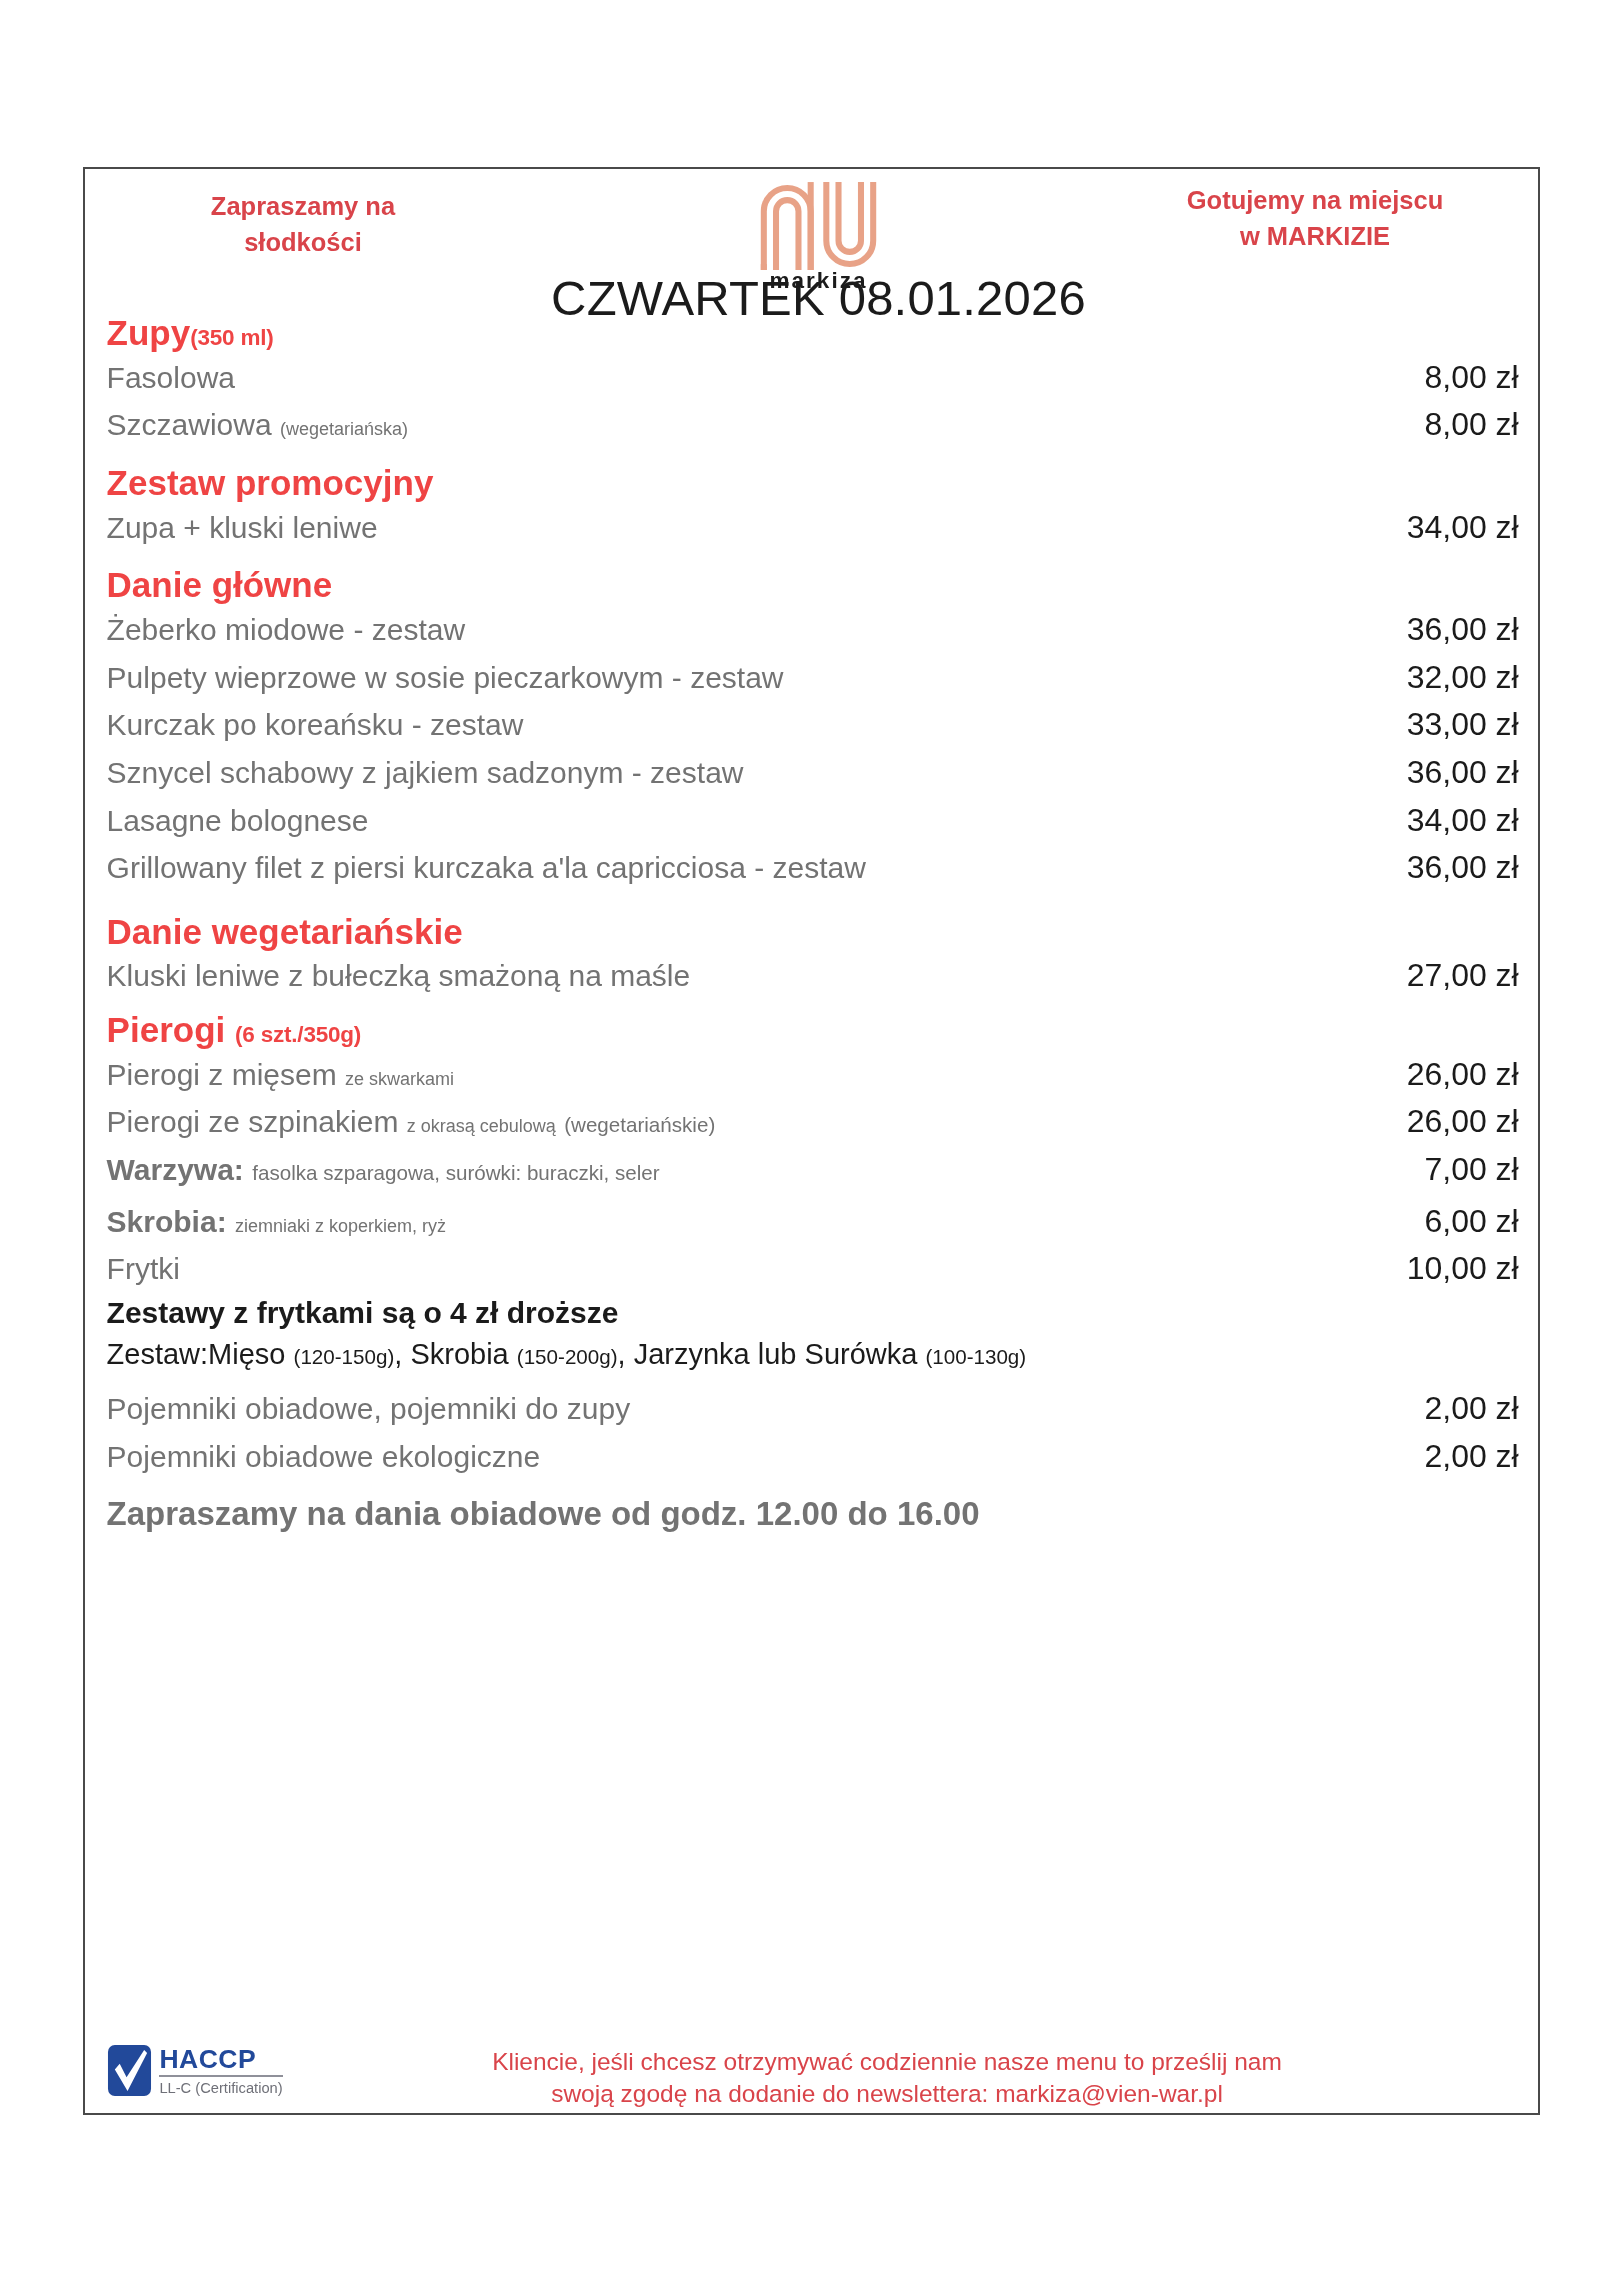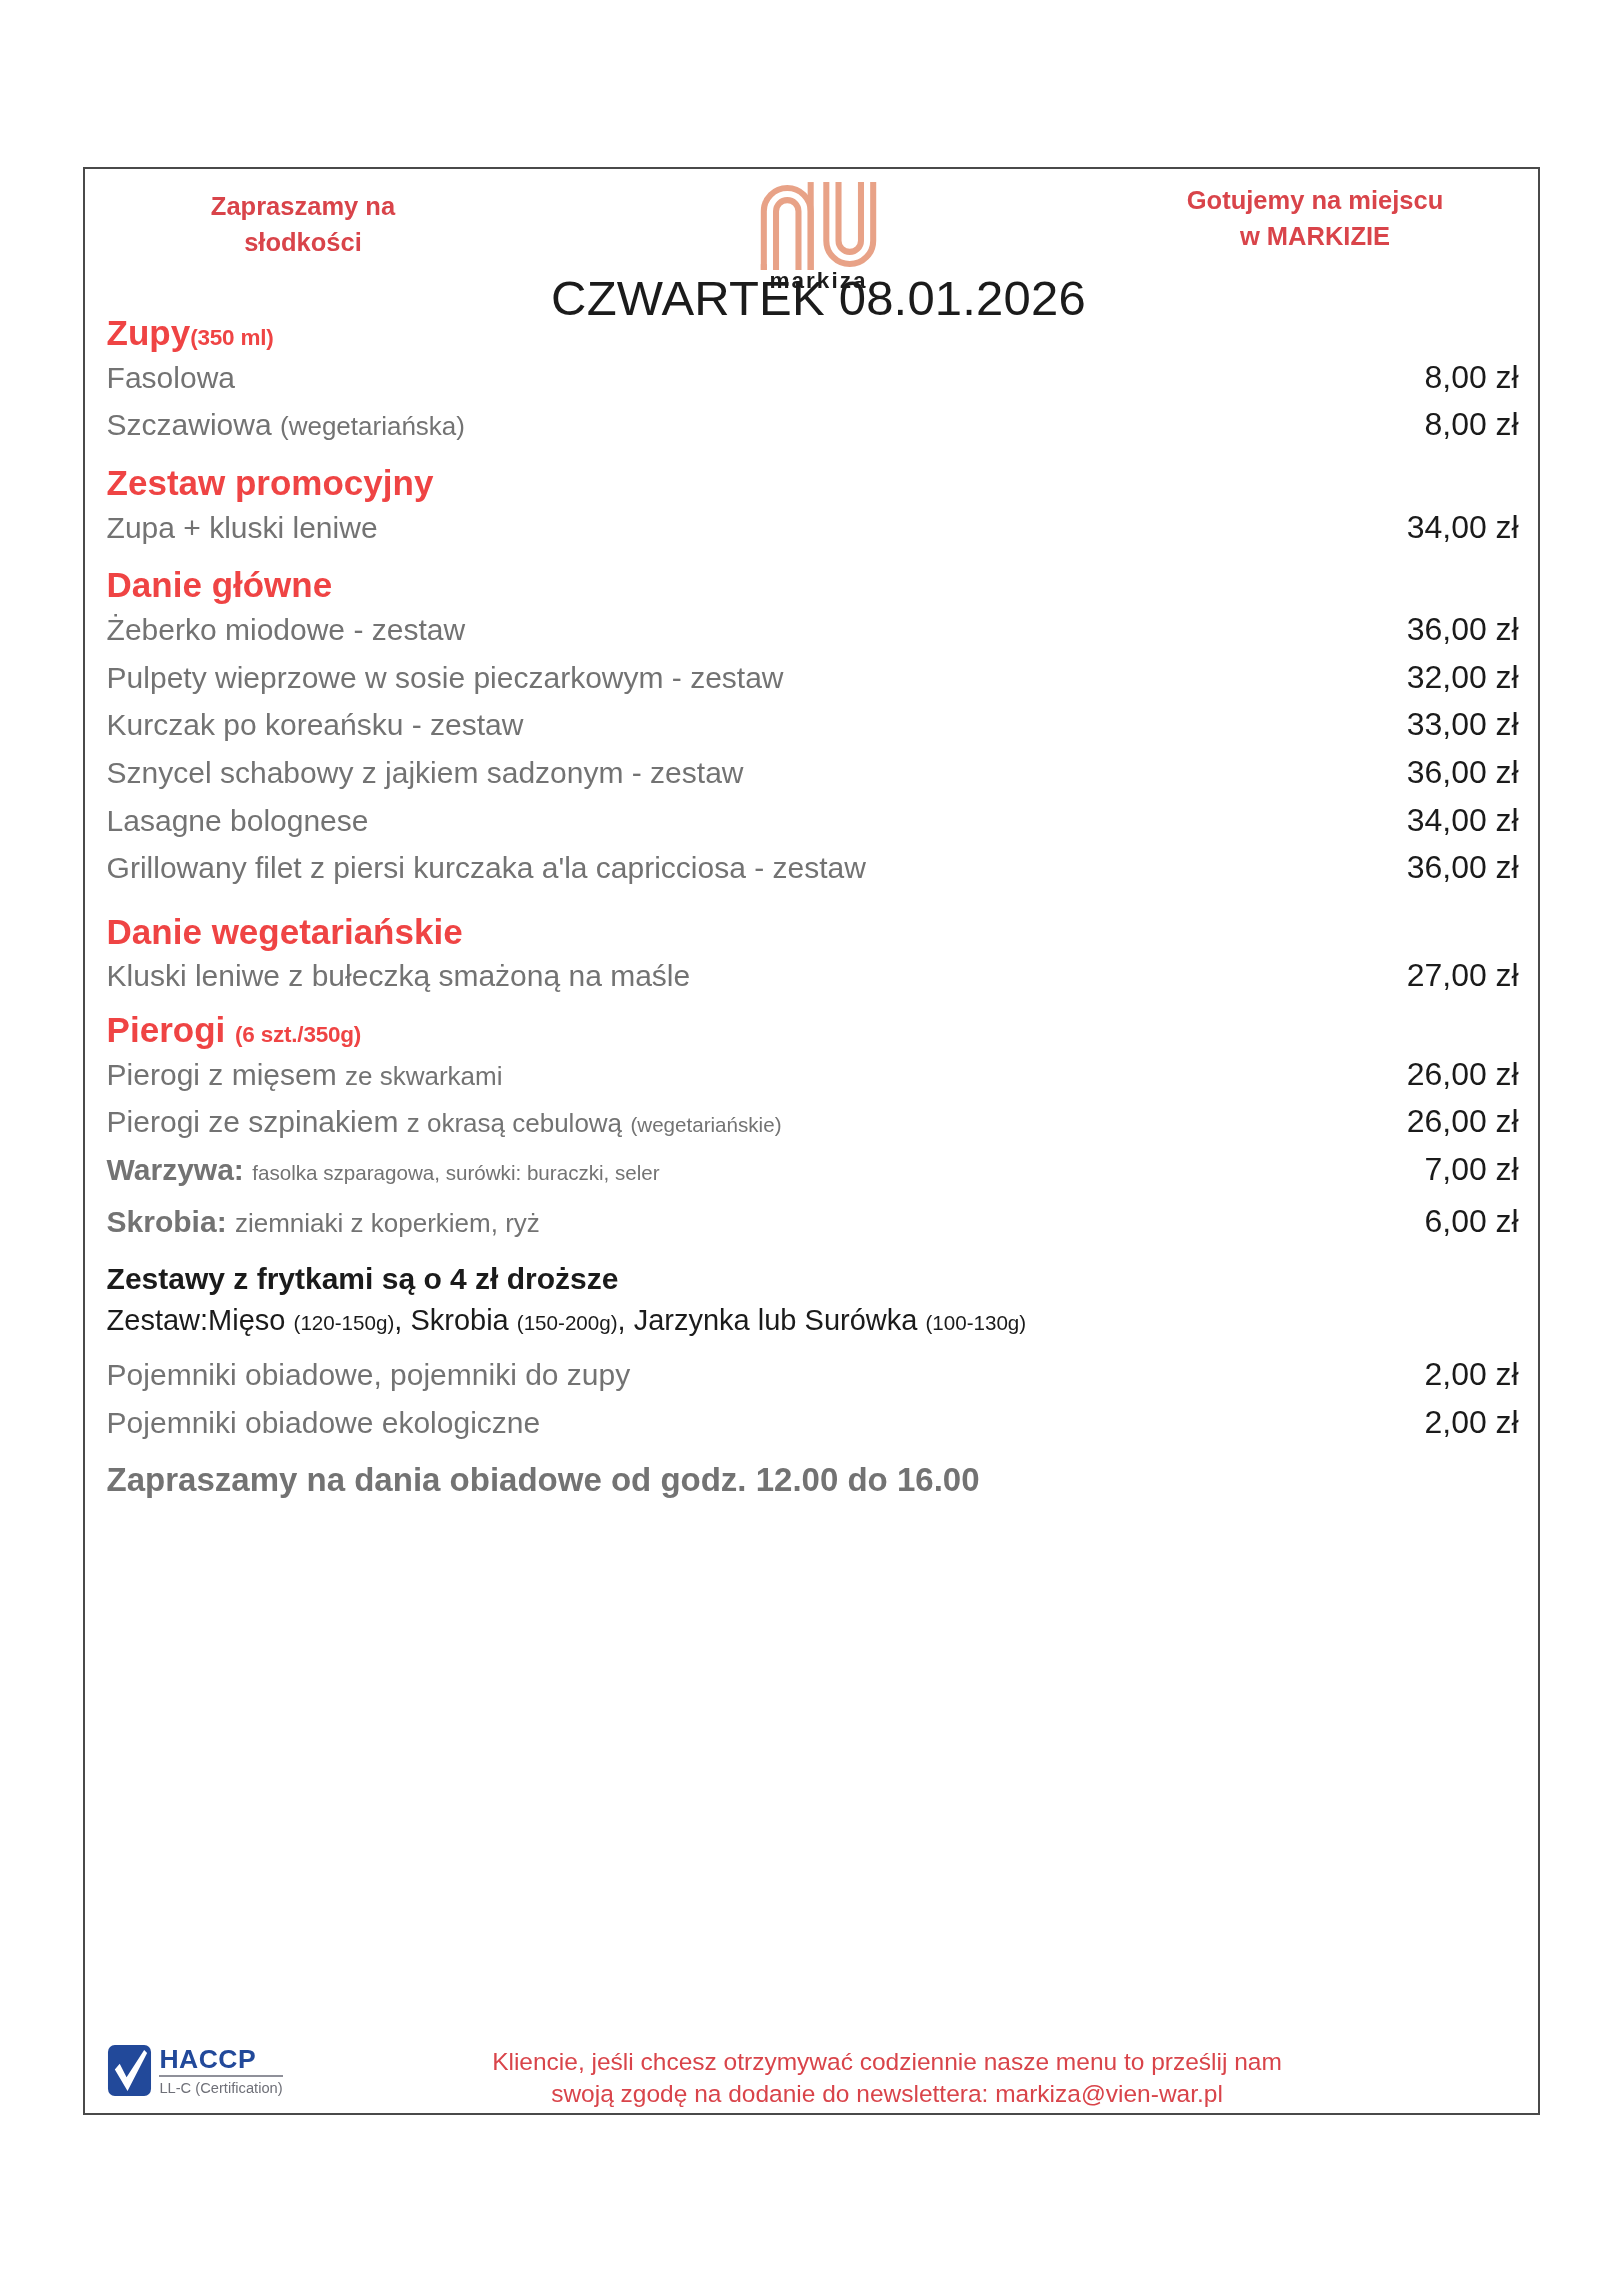--- a/index.html
+++ b/index.html
@@ -125,21 +125,21 @@
     color: #737373;
   }
   .row .pr {
     font-size: 32px;
     font-weight: 400;
     color: #1b1b1b;
     text-align: right;
     padding-right: 5.9px;
   }
   .nm .sm {
-    font-size: 26px;
+    font-size: 18px;
     font-weight: 400;
   }
   .nm .sm2 {
     font-size: 20.6px;
     font-weight: 400;
   }
   .nm .strong { font-weight: bold; }
 
   .note {
     font-size: 30px;
@@ -354,20 +354,24 @@
       <span class="pr">7,00 zł</span>
     </div>
     <div class="sp-18"></div>
 
     <div class="row">
       <span class="nm"><span class="strong">Skrobia:</span> <span class="sm">ziemniaki z koperkiem, ryż</span></span>
       <span class="pr">6,00 zł</span>
     </div>
     <div class="sp-14"></div>
 
+    <div class="row">
+      <span class="nm">Frytki</span>
+      <span class="pr">10,00 zł</span>
+    </div>
     <div class="sp-10"></div>
 
     <div class="note">Zestawy z frytkami są o 4 zł droższe</div>
     <div class="sp-10"></div>
 
     <div class="note-line">
       <span>Zestaw:Mięso</span> <span class="w">(120-150g)</span><span>, Skrobia</span> <span class="w">(150-200g)</span><span>, Jarzynka lub Surówka</span> <span class="w">(100-130g)</span>
     </div>
 
     <div class="sp-22"></div>

